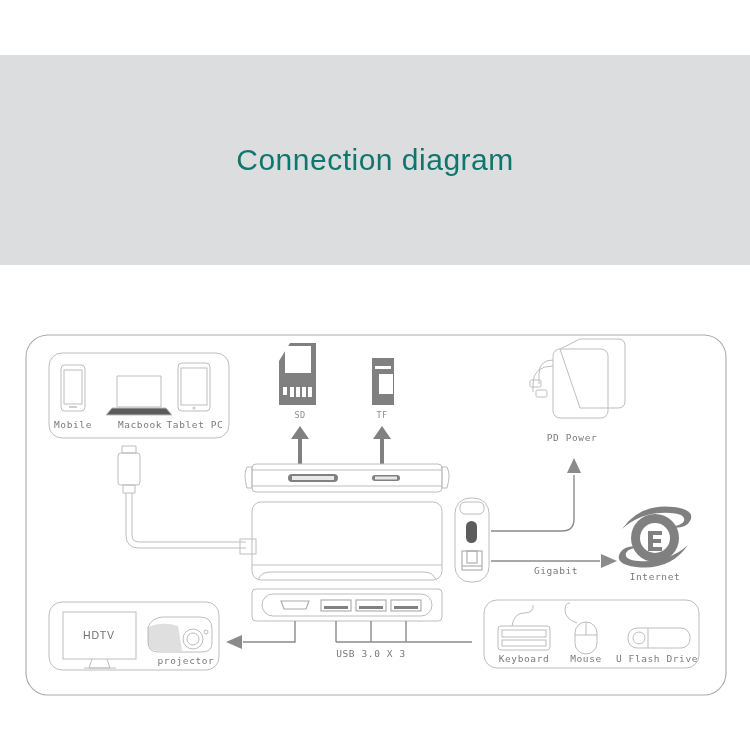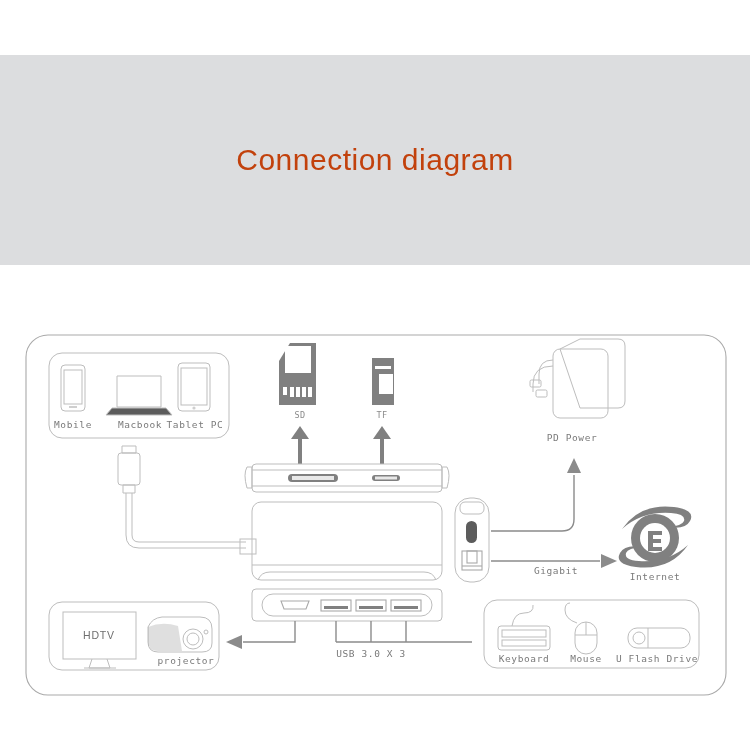--- a/index.html
+++ b/index.html
@@ -32,21 +32,21 @@
   .header-title {
     position: absolute;
     left: 0;
     top: 55px;
     width: 750px;
     height: 210px;
     display: flex;
     align-items: center;
     justify-content: center;
     font-size: 30px;
-    color: #c2410c;
+    color: #0f766e;
     letter-spacing: 0.5px;
     font-family: "Liberation Sans", sans-serif;
   }
   
   .diagram-wrap {
     position: absolute;
     left: 0;
     top: 290px;
     width: 750px;
     height: 460px;

